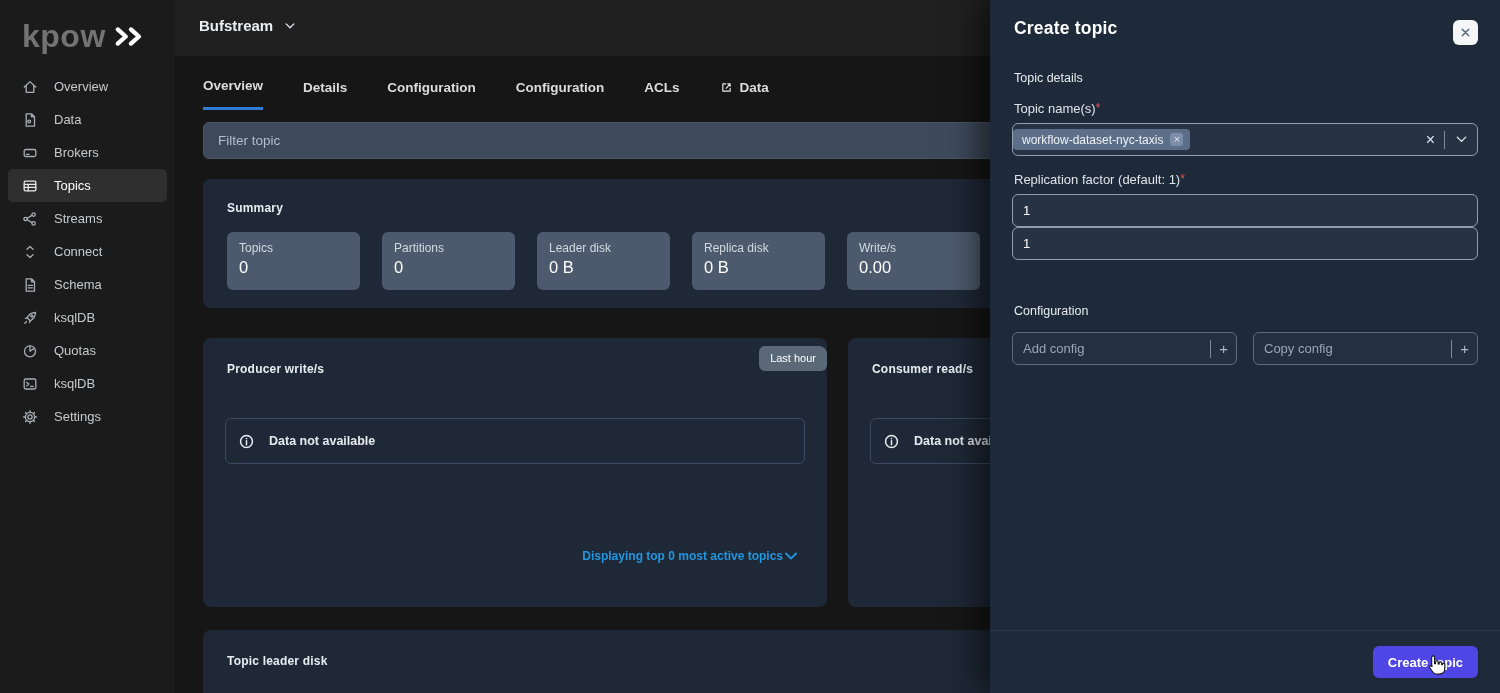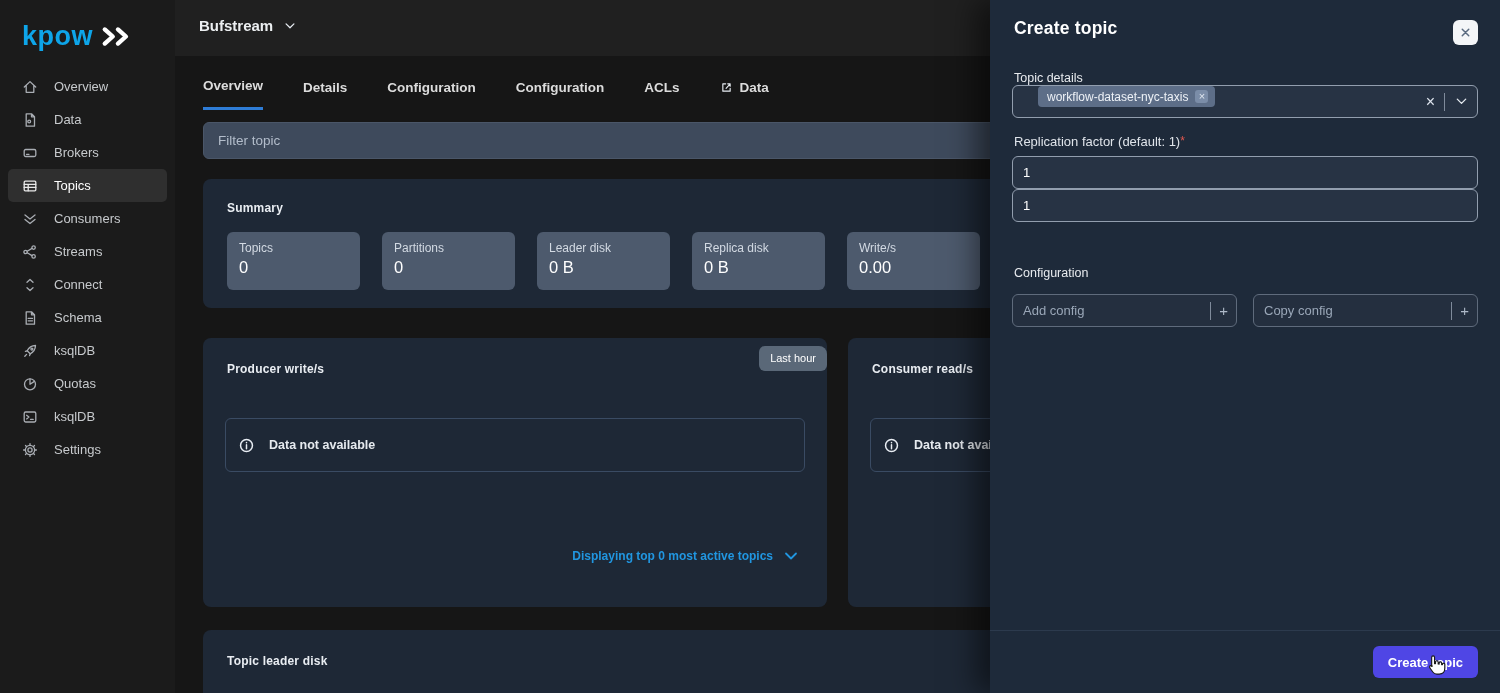--- a/index.html
+++ b/index.html
@@ -3,21 +3,21 @@
 <meta charset="utf-8">
 <style>
   * { margin:0; padding:0; box-sizing:border-box; }
   html,body { background:#0e0e0e; }
   body { font-family:"Liberation Sans","DejaVu Sans",sans-serif; }
   #app { position:relative; width:1500px; height:693px; background:#151515; overflow:hidden; }
 
   
   .sidebar { position:absolute; left:0; top:0; width:175px; height:693px; background:#1b1b1b; z-index:2; }
   .logo { display:flex; align-items:center; gap:8px; padding:14px 0 0 22px; height:58px; }
-  .logo-text { color:#0ea5e9; font-size:27px; font-weight:bold; letter-spacing:.5px; }
+  .logo-text { color:#737373; font-size:32px; font-weight:bold; letter-spacing:.5px; }
   .nav { margin-top:12px; padding:0 8px; }
   .nav-item { display:flex; align-items:center; gap:16px; height:33px; padding:0 14px; border-radius:5px;
               color:#c7cacd; font-size:13px; cursor:pointer; }
   .nav-item.active { background:#2f2f2f; color:#ffffff; }
   .nav-item svg { flex:0 0 16px; }
 
   
   .topbar { position:absolute; left:175px; top:0; width:1325px; height:56px; background:#202020; z-index:0;text-align:right; }
   .cluster { display:flex; align-items:center; gap:10px; padding:17px 0 0 24px; color:#eceff1; font-size:15px; font-weight:bold; cursor:pointer; width:160px; }
 
@@ -40,44 +40,44 @@
   .card { width:133px; height:58px; background:#4d5a6d; border-radius:6px; padding:9px 12px; }
   .card-label { color:#d3dae3; font-size:12px; }
   .card-value { color:#ffffff; font-size:16.5px; margin-top:3px; }
 
   
   .chart-panel { top:282px; width:624px; height:269px; padding:24px; }
   .producer { left:28px; }
   .consumer { left:673px; }
   .time-badge { position:absolute; top:8px; right:0; background:#5a6878; color:#fff; font-size:11px;
                 padding:6px 11px 7px; border-radius:6px 8px 6px 6px; cursor:pointer; }
-  .empty-box { position:absolute; left:22px; right:22px; top:80px; height:54px; border:1px solid #3a4b63;
+  .empty-box { position:absolute; left:22px; right:22px; top:80px; height:46px; border:1px solid #3a4b63;
                border-radius:6px; display:flex; align-items:center; gap:14px; padding:0 12px; }
   .empty-text { color:#e6eaef; font-size:12.5px; font-weight:bold; }
-  .chart-link { position:absolute; right:28px; top:210px; display:flex; align-items:center; gap:10px;
+  .chart-link { position:absolute; right:28px; top:210px; display:flex; align-items:center; 
                 color:#2196e0; font-size:12px; font-weight:bold; cursor:pointer; }
 
   .leader { left:28px; top:574px; width:1274px; height:120px; padding:24px; }
 
   
   .drawer { position:absolute; left:990px; top:0; width:510px; height:693px; background:#1e2a3a;
             box-shadow:-14px 0 28px rgba(0,0,0,.5); z-index:5; }
   .drawer-head { display:flex; justify-content:space-between; align-items:flex-start; padding:18px 22px 0 24px; }
   .drawer-title { color:#fff; font-size:17.5px; font-weight:bold; letter-spacing:.2px; }
   .close-btn { width:25px; height:25px; background:#f4f6f8; border-radius:6px; display:flex; align-items:center;
                justify-content:center; cursor:pointer; margin-top:2px; }
   .section-label { color:#e8ebef; font-size:12.5px; font-weight:normal; padding:0 24px; }
   .sec-details { margin-top:26px; }
   .field-label { color:#dfe4ea; font-size:13px; padding:0 24px; margin-top:16px; margin-bottom:7px; }
   .req { color:#e1574f; font-size:12px; vertical-align:top; }
   .field-row { padding:0 22px; }
   .text-input { width:100%; height:33px; background:#273344; border:1px solid #929eae; border-radius:6px;
                 color:#fff; font-size:13px; padding:0 10px; outline:none; }
   .name-combo { position:relative; margin:0 22px; height:33px; background:#273344; border:1px solid #929eae;
-                border-radius:6px; display:flex; padding:0 25px; }
+                border-radius:6px; display:flex; align-items:center; padding:0 0; }
   .tag { display:flex; align-items:center; gap:7px; background:#5d6e88; border-radius:4px; height:21px;
          padding:0 7px 0 9px; color:#eef2f7; font-size:12px; }
   .tag-x { color:#dfe6ef; background:#7b8da8; border-radius:3px; width:13px; height:13px; line-height:12px;
            text-align:center; font-size:11px; cursor:pointer; }
   .combo-right { position:absolute; right:8px; top:0; height:100%; display:flex; align-items:center; gap:9px; }
   .clear-x { color:#dfe6ef; font-size:16px; cursor:pointer; line-height:1; }
   .v-div { width:1px; height:18px; background:#7f8b9b; }
   .config-row { display:flex; gap:16px; padding:0 22px; margin-top:14px; }
   .config-combo { position:relative; flex:1; height:33px; }
   .config-input { width:100%; height:33px; background:#242f3f; border:1px solid #66738444; border-radius:6px;
@@ -231,26 +231,20 @@
       </div>
       <div class="nav-item active">
         <svg class="ic" width="16" height="16" viewBox="0 0 16 16">
             <rect x="2.2" y="3.2" width="11.6" height="9.6" rx="1"></rect>
             <path d="M2.2 6.3 H13.8 M2.2 9.4 H13.8 M6.2 6.3 V12.8"></path>
           </svg>
         <span>Topics</span>
       </div>
       <div class="nav-item">
         <svg class="ic" width="16" height="16" viewBox="0 0 16 16">
-            <path d="M3 4 L8 8 L13 4 M3 8.5 L8 12.5 L13 8.5"></path>
-          </svg>
-        <span>Consumers</span>
-      </div>
-      <div class="nav-item">
-        <svg class="ic" width="16" height="16" viewBox="0 0 16 16">
             <circle cx="11.6" cy="3.6" r="1.7"></circle>
             <circle cx="3.6" cy="8" r="1.7"></circle>
             <circle cx="11.6" cy="12.4" r="1.7"></circle>
             <path d="M5.2 7.2 L10 4.4 M5.2 8.8 L10 11.6"></path>
           </svg>
         <span>Streams</span>
       </div>
       <div class="nav-item">
         <svg class="ic" width="16" height="16" viewBox="0 0 16 16">
             <path d="M5 5.3 L8 2.5 L11 5.3 M5 10.7 L8 13.5 L11 10.7"></path>
@@ -302,20 +296,21 @@
       <div class="drawer-title">Create topic</div>
       <div class="close-btn">
         <svg width="13" height="13" viewBox="0 0 16 16" style="stroke:#5a6b80;fill:none;stroke-width:1.8;stroke-linecap:round">
             <path d="M4 4 L12 12 M12 4 L4 12"></path>
           </svg>
       </div>
     </div>
 
     <div class="section-label sec-details">Topic details</div>
 
+    <div class="field-label"><span>Topic name(s)</span><span class="req">*</span></div>
     <div class="name-combo">
       <div class="tag">
         <span>workflow-dataset-nyc-taxis</span>
         <span class="tag-x">×</span>
       </div>
       <div class="combo-right">
         <span class="clear-x">×</span>
         <span class="v-div"></span>
         <svg class="ic-w" width="15" height="15" viewBox="0 0 16 16">
             <path d="M3.5 5.5 L8 10 L12.5 5.5"></path>

